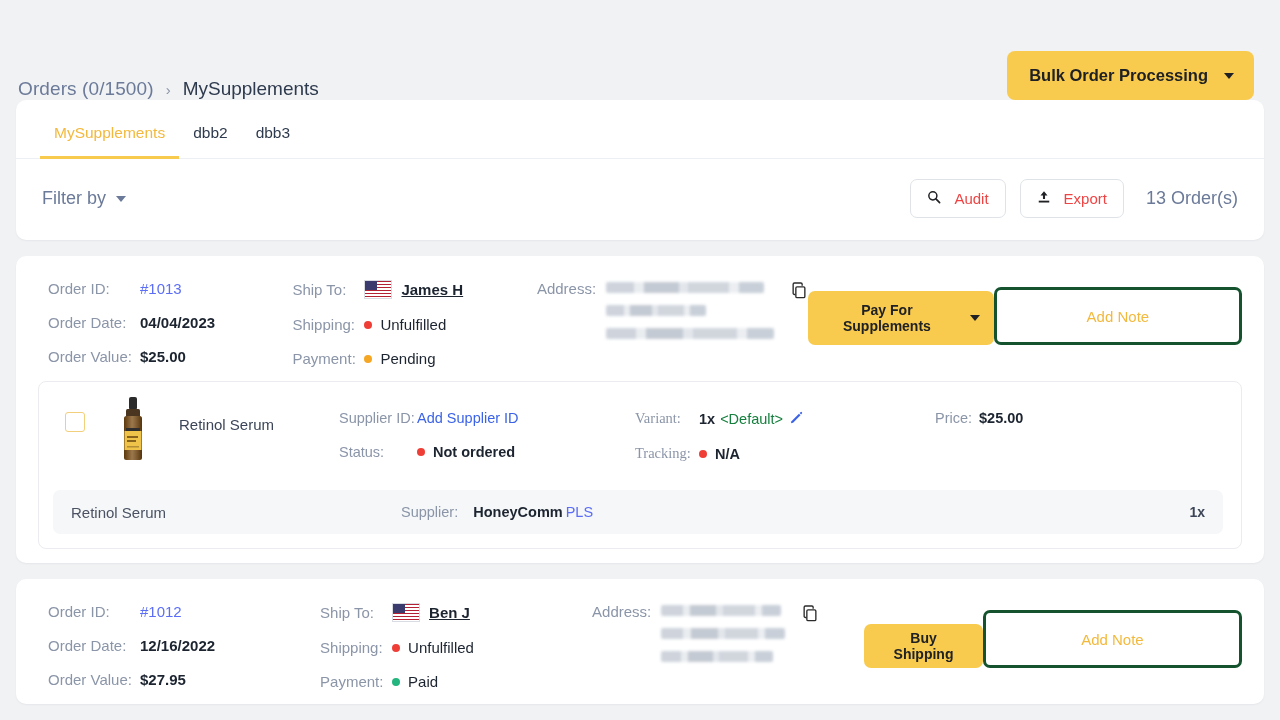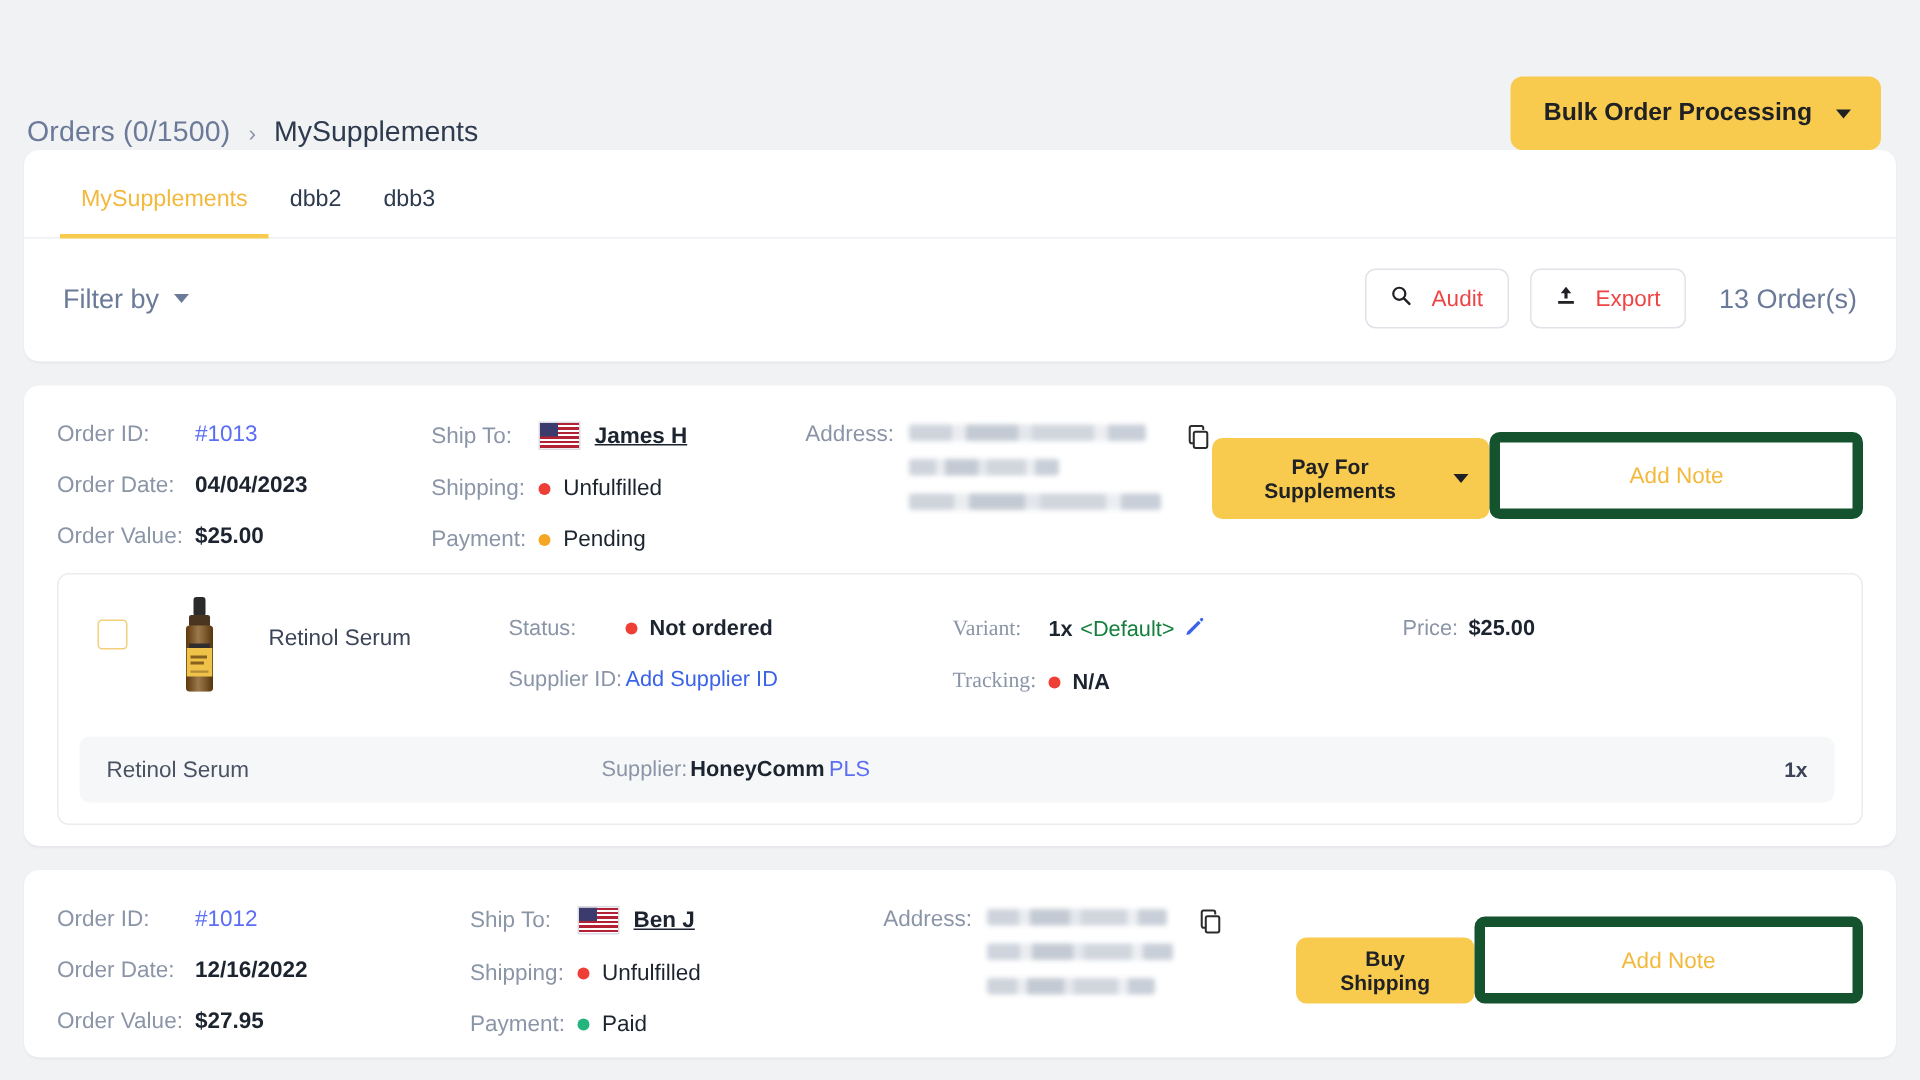--- a/index.html
+++ b/index.html
@@ -57,21 +57,21 @@
   .btn-outline {
     background: #fff; border: 1px solid #dfe3e8; border-radius: 7px;
     font-size: 15px; color: #ef4444; font-weight: 500;
     padding: 10px 16px; display: flex; align-items: center; gap: 13px;
     cursor: pointer; font-family: inherit;
   }
   .order-count { font-size: 18px; color: #6b7a99; margin-left: 8px; }
 
   
   .order-card { padding: 18px 22px 14px 22px; }
-  .order-head { display: flex; align-items: flex-start; }
+  .order-head { display: flex; align-items: flex-start; margin-left: 10px; }
 
   .col-meta { width: 300px; padding-top: 6px; }
   .col-ship { width: 300px; padding-top: 6px; }
   .col-addr { width: 300px; padding-top: 6px; display: flex; gap: 10px; }
   .col-actions { flex: 1; display: flex; flex-direction: row; align-items: flex-end; }
 
   .kv { display: flex; align-items: center; font-size: 15px; margin-bottom: 17px; }
   .kv:last-child { margin-bottom: 0; }
   .k { color: #8b95a8; width: 92px; flex: none; }
   .k.short { width: 72px; }
@@ -109,21 +109,21 @@
     background: #f8cb4e; color: #202124; border: none; border-radius: 7px;
     font-size: 14px; font-weight: 700; padding: 11px 14px 11px 18px;
     display: flex; align-items: center; gap: 22px; cursor: pointer; font-family: inherit;
   }
   .buy-btn {
     background: #f8cb4e; color: #202124; border: none; border-radius: 7px;
     font-size: 14px; font-weight: 700; padding: 6px 18px; cursor: pointer; font-family: inherit;
   }
   .add-note {
     margin-top: 13px; width: 282px; height: 58px;
-    border: 7px solid #14532d; border-radius: 7px;
+    border: 3px solid #14532d; border-radius: 7px;
     display: flex; align-items: center; justify-content: center;
     color: #f3b93d; font-size: 15px; cursor: pointer; background: #fff;
   }
 
   
   .product-box {
     margin-top: 14px; border: 1px solid #ececf0; border-radius: 8px;
     padding: 14px 18px 14px 14px;
   }
   .product-row { display: flex; align-items: flex-start; }
@@ -145,21 +145,21 @@
   .variant-link { color: #15803d; font-weight: 500; cursor: pointer; margin-left: 5px; }
   .pencil { margin-left: 7px; cursor: pointer; }
 
   .supplier-bar {
     margin-top: 10px; background: #f5f7f8; border-radius: 7px;
     height: 44px; display: flex; align-items: center;
     padding: 0 18px 0 18px;
   }
   .sb-name { font-size: 15px; color: #4a5263; width: 330px; }
   .sb-mid { flex: 1; font-size: 14.5px; color: #8b95a8; }
-  .sb-mid b { color: #1c2430; font-weight: 600; margin-left: 2px; }
+  .sb-mid b { color: #1c2430; font-weight: 600; margin-left: 15px; }
   .sb-mid .pls { color: #5b6ef5; font-weight: 500; margin-left: 3px; cursor: pointer; }
   .sb-qty { font-size: 14px; color: #3c4558; font-weight: 600; }
 
   .fade-bottom { overflow: hidden; }
 </style>
 </head>
 <body>
 
 <div class="page">
 
@@ -290,27 +290,27 @@
             <rect x="19" y="32" width="14" height="3" fill="#2e2e2e"></rect>
             <rect x="20" y="40" width="11" height="2" fill="#6b4a10" opacity=".8"></rect>
             <rect x="20" y="44" width="9" height="2" fill="#6b4a10" opacity=".8"></rect>
             <rect x="20" y="50" width="12" height="1.5" fill="#8a6a2a" opacity=".6"></rect>
           </svg>
         </div>
         <div class="pname">Retinol Serum</div>
 
         <div class="pcol c1">
           <div class="pkv">
+            <span class="pk">Supplier ID:</span>
+            <span class="pv link">Add Supplier ID</span>
+          </div>
+          <div class="pkv">
             <span class="pk">Status:</span>
             <span class="dot red"></span>
             <span class="pv">Not ordered</span>
-          </div>
-          <div class="pkv">
-            <span class="pk">Supplier ID:</span>
-            <span class="pv link">Add Supplier ID</span>
           </div>
         </div>
 
         <div class="pcol c2">
           <div class="pkv">
             <span class="pk w">Variant:</span>
             <span class="pv">1x</span>
             <span class="variant-link">&lt;Default&gt;</span>
             <span class="pencil">
               <svg width="13" height="13" viewBox="0 0 14 14">

